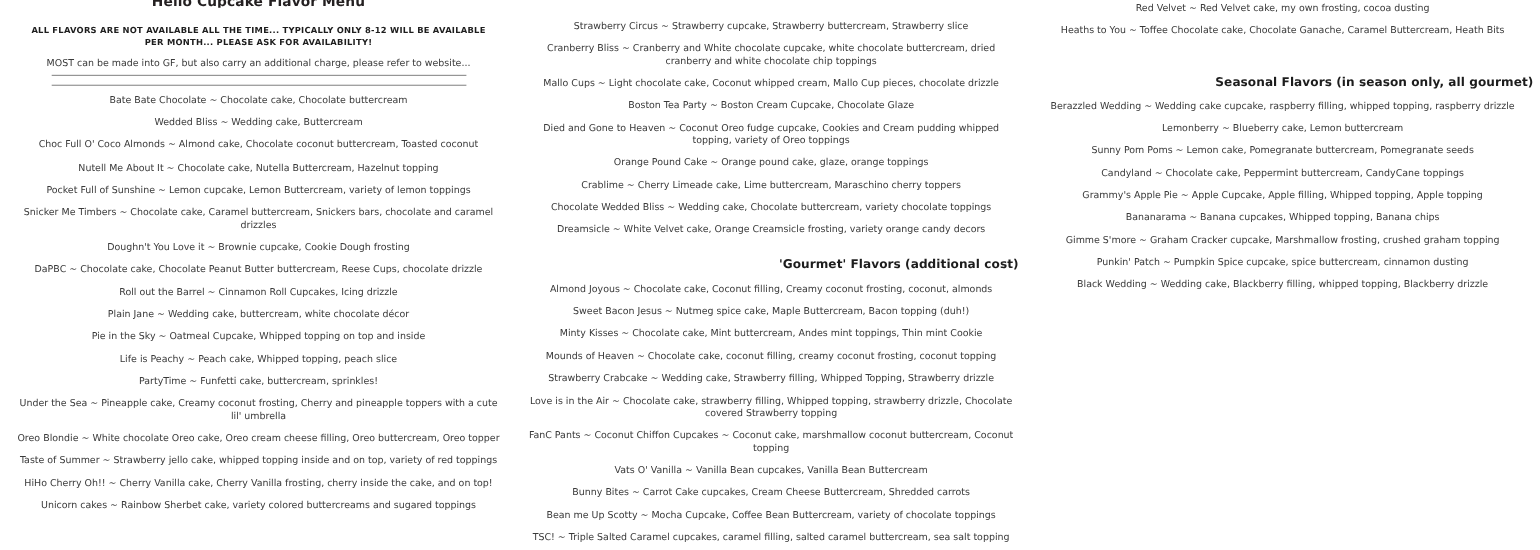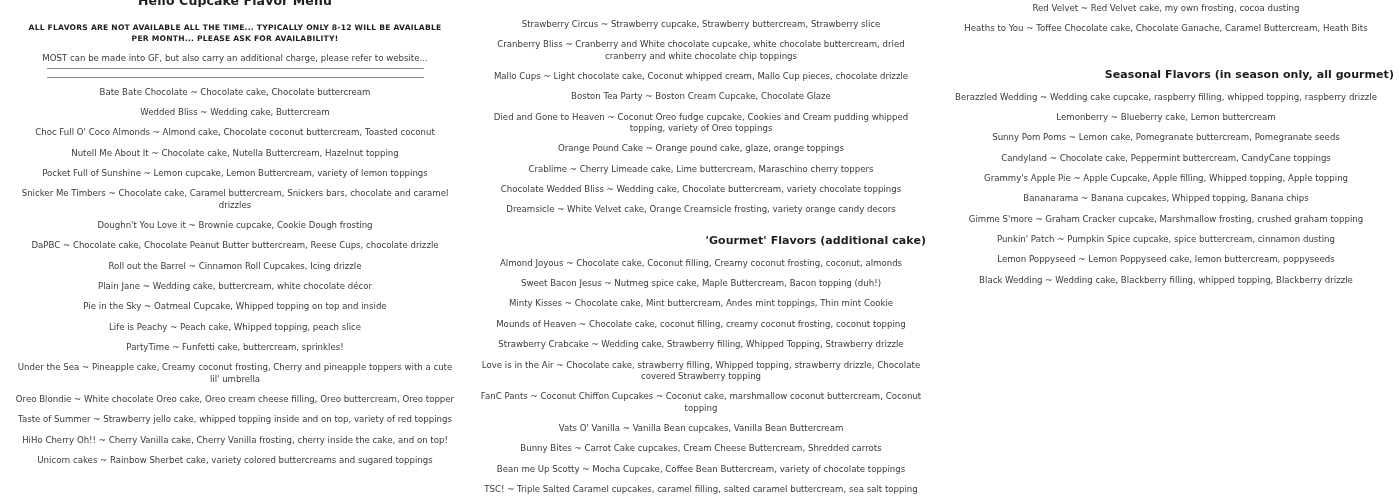--- a/index.html
+++ b/index.html
@@ -151,21 +151,21 @@
       <div class="flavor">Cranberry Bliss ~ Cranberry and White chocolate cupcake, white chocolate buttercream, dried cranberry and white chocolate chip toppings</div>
       <div class="flavor">Mallo Cups ~ Light chocolate cake, Coconut whipped cream, Mallo Cup pieces, chocolate drizzle</div>
       <div class="flavor">Boston Tea Party ~ Boston Cream Cupcake, Chocolate Glaze</div>
       <div class="flavor">Died and Gone to Heaven ~ Coconut Oreo fudge cupcake, Cookies and Cream pudding whipped topping, variety of Oreo toppings</div>
       <div class="flavor">Orange Pound Cake ~ Orange pound cake, glaze, orange toppings</div>
       <div class="flavor">Crablime ~ Cherry Limeade cake, Lime buttercream, Maraschino cherry toppers</div>
       <div class="flavor">Chocolate Wedded Bliss ~ Wedding cake, Chocolate buttercream, variety chocolate toppings</div>
       <div class="flavor">Dreamsicle ~ White Velvet cake, Orange Creamsicle frosting, variety orange candy decors</div>
     </div>
 
-    <div class="section-heading">'Gourmet' Flavors (additional cake)</div>
+    <div class="section-heading">'Gourmet' Flavors (additional cost)</div>
 
     <div class="flavor-list" style="margin-top:0;">
       <div class="flavor">Almond Joyous ~ Chocolate cake, Coconut filling, Creamy coconut frosting, coconut, almonds</div>
       <div class="flavor">Sweet Bacon Jesus ~ Nutmeg spice cake, Maple Buttercream, Bacon topping (duh!)</div>
       <div class="flavor">Minty Kisses ~ Chocolate cake, Mint buttercream, Andes mint toppings, Thin mint Cookie</div>
       <div class="flavor">Mounds of Heaven ~ Chocolate cake, coconut filling, creamy coconut frosting, coconut topping</div>
       <div class="flavor">Strawberry Crabcake ~ Wedding cake, Strawberry filling, Whipped Topping, Strawberry drizzle</div>
       <div class="flavor">Love is in the Air ~ Chocolate cake, strawberry filling, Whipped topping, strawberry drizzle, Chocolate covered Strawberry topping</div>
       <div class="flavor">FanC Pants ~ Coconut Chiffon Cupcakes ~ Coconut cake, marshmallow coconut buttercream, Coconut topping</div>
       <div class="flavor">Vats O' Vanilla ~ Vanilla Bean cupcakes, Vanilla Bean Buttercream</div>
@@ -188,18 +188,17 @@
 
     <div class="flavor-list" style="margin-top:0;">
       <div class="flavor">Berazzled Wedding ~ Wedding cake cupcake, raspberry filling, whipped topping, raspberry drizzle</div>
       <div class="flavor">Lemonberry ~ Blueberry cake, Lemon buttercream</div>
       <div class="flavor">Sunny Pom Poms ~ Lemon cake, Pomegranate buttercream, Pomegranate seeds</div>
       <div class="flavor">Candyland ~ Chocolate cake, Peppermint buttercream, CandyCane toppings</div>
       <div class="flavor">Grammy's Apple Pie ~ Apple Cupcake, Apple filling, Whipped topping, Apple topping</div>
       <div class="flavor">Bananarama ~ Banana cupcakes, Whipped topping, Banana chips</div>
       <div class="flavor">Gimme S'more ~ Graham Cracker cupcake, Marshmallow frosting, crushed graham topping</div>
       <div class="flavor">Punkin' Patch ~ Pumpkin Spice cupcake, spice buttercream, cinnamon dusting</div>
-      <div class="flavor">Lemon Poppyseed ~ Lemon Poppyseed cake, lemon buttercream, poppyseeds</div>
       <div class="flavor">Black Wedding ~ Wedding cake, Blackberry filling, whipped topping, Blackberry drizzle</div>
     </div>
   </div>
 
 </div>
 
 </body></html>

